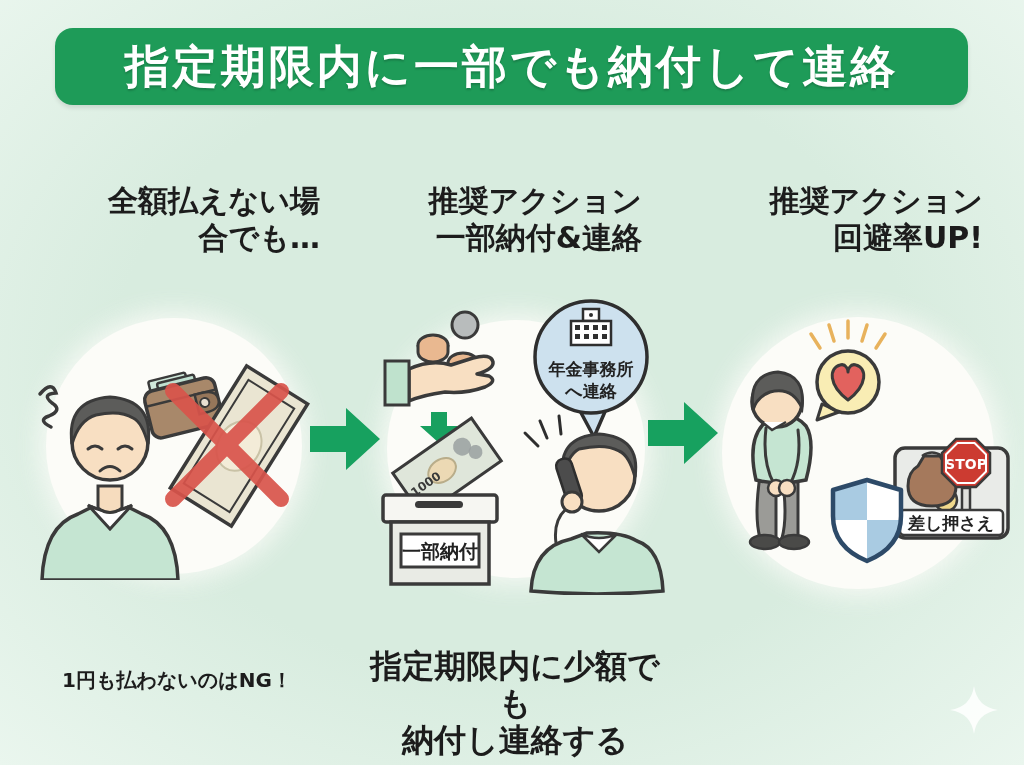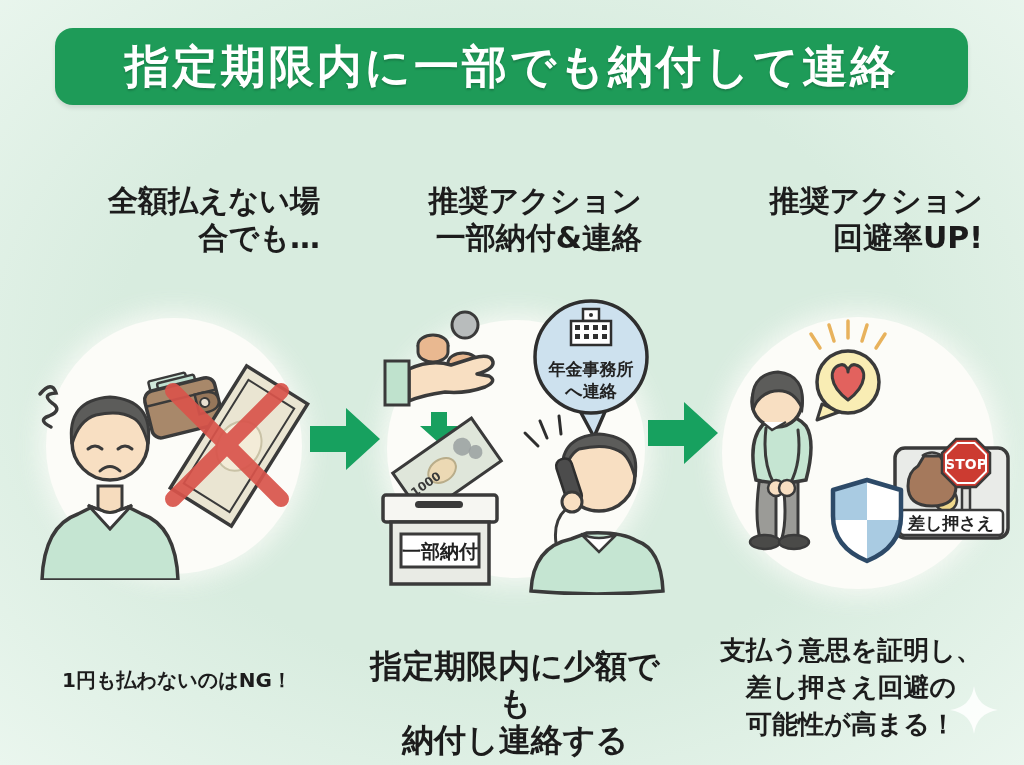--- a/index.html
+++ b/index.html
@@ -233,21 +233,18 @@
         <rect x="123" y="168" width="34" height="42" fill="#a9cbe2"></rect>
         <rect x="157" y="210" width="34" height="42" fill="#a9cbe2"></rect>
       </g>
       <path d="M157,170 L191,180 L191,206 Q191,237 157,251 Q123,237 123,206 L123,180 Z" fill="none" stroke="#2d4a68" stroke-width="4.5" stroke-linejoin="round"></path>
     </g>
   </svg>
 
   <div class="caption cap-left">1円も払わないのはNG！</div>
   <div class="caption cap-mid">指定期限内に少額でも
 納付し連絡する</div>
-  <div class="caption cap-right">支払う意思を証明し、
-差し押さえ回避の
-可能性が高まる！</div>
 
   <svg class="sparkle" viewBox="0 0 48 48">
     <path d="M24,0 Q27,21 48,24 Q27,27 24,48 Q21,27 0,24 Q21,21 24,0 Z" fill="rgba(255,255,255,0.85)"></path>
   </svg>
 
 </div>
 
 </body></html>

